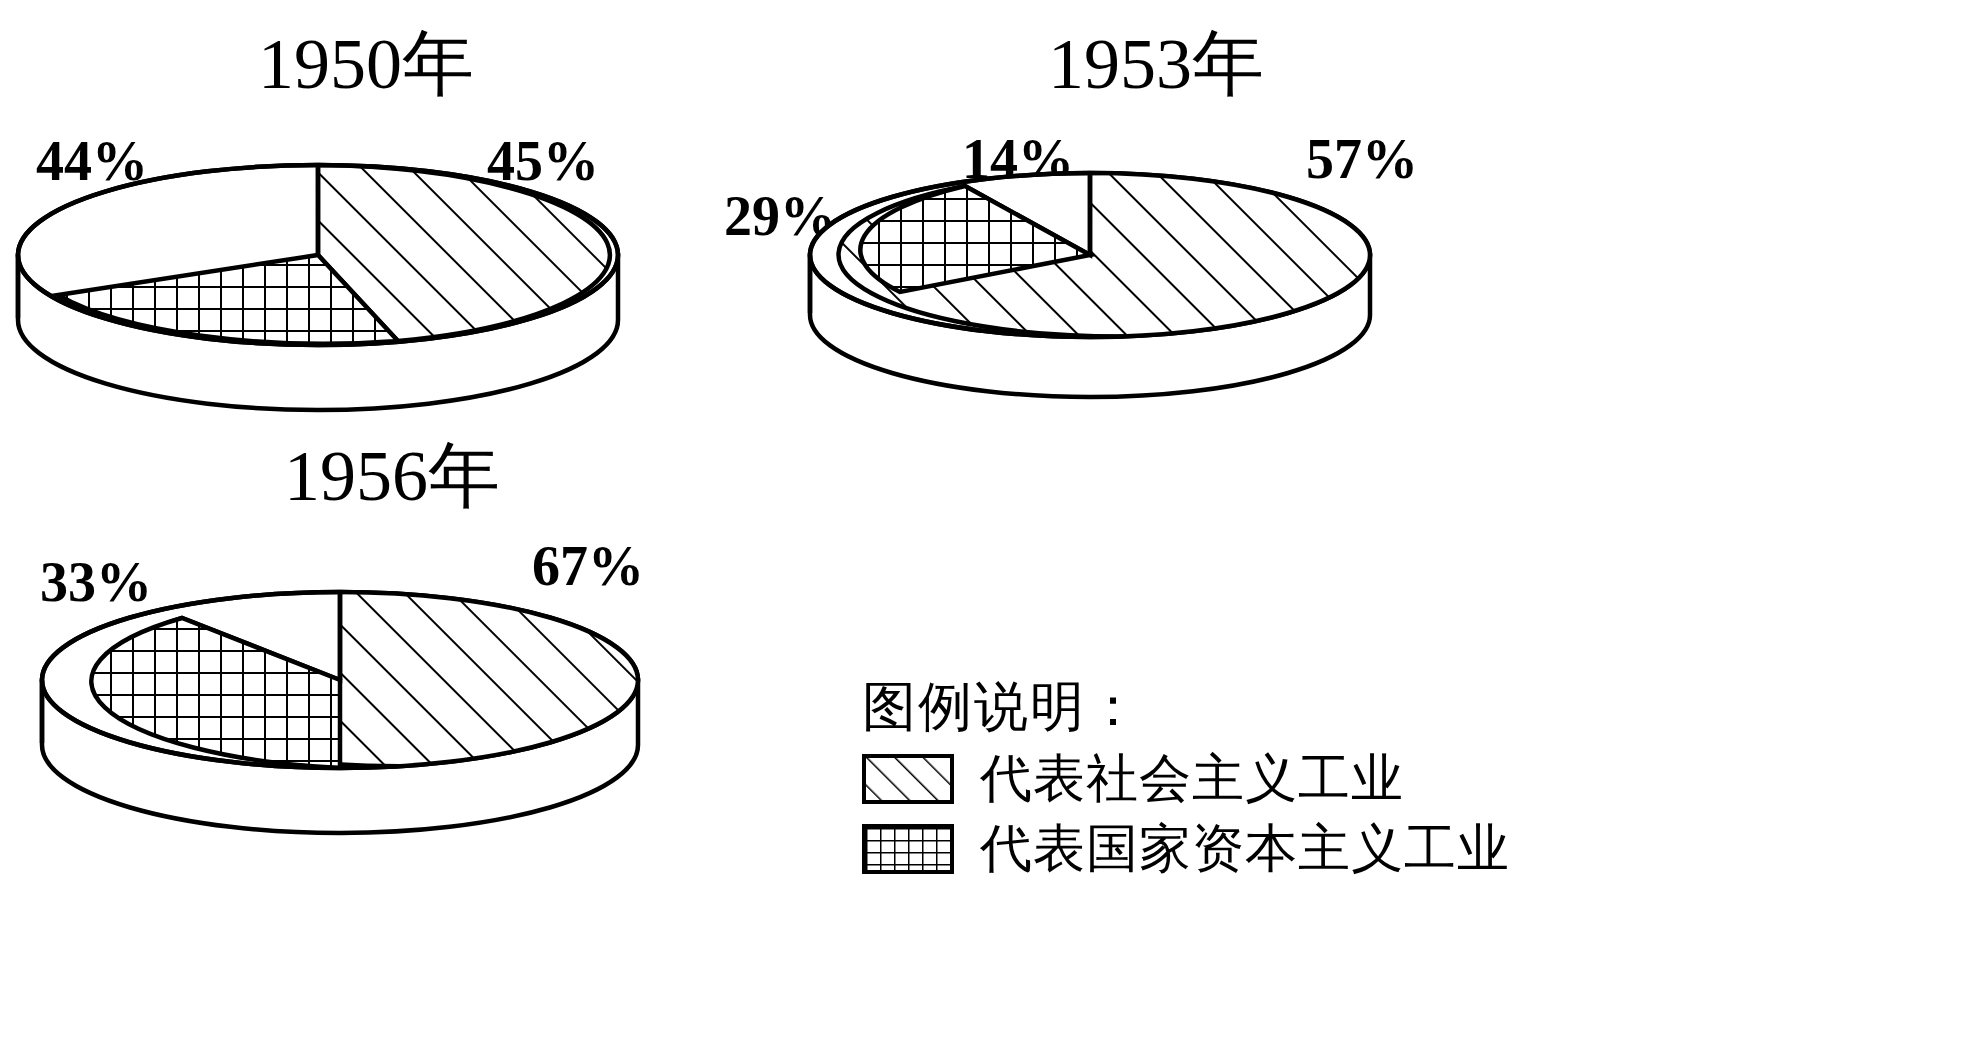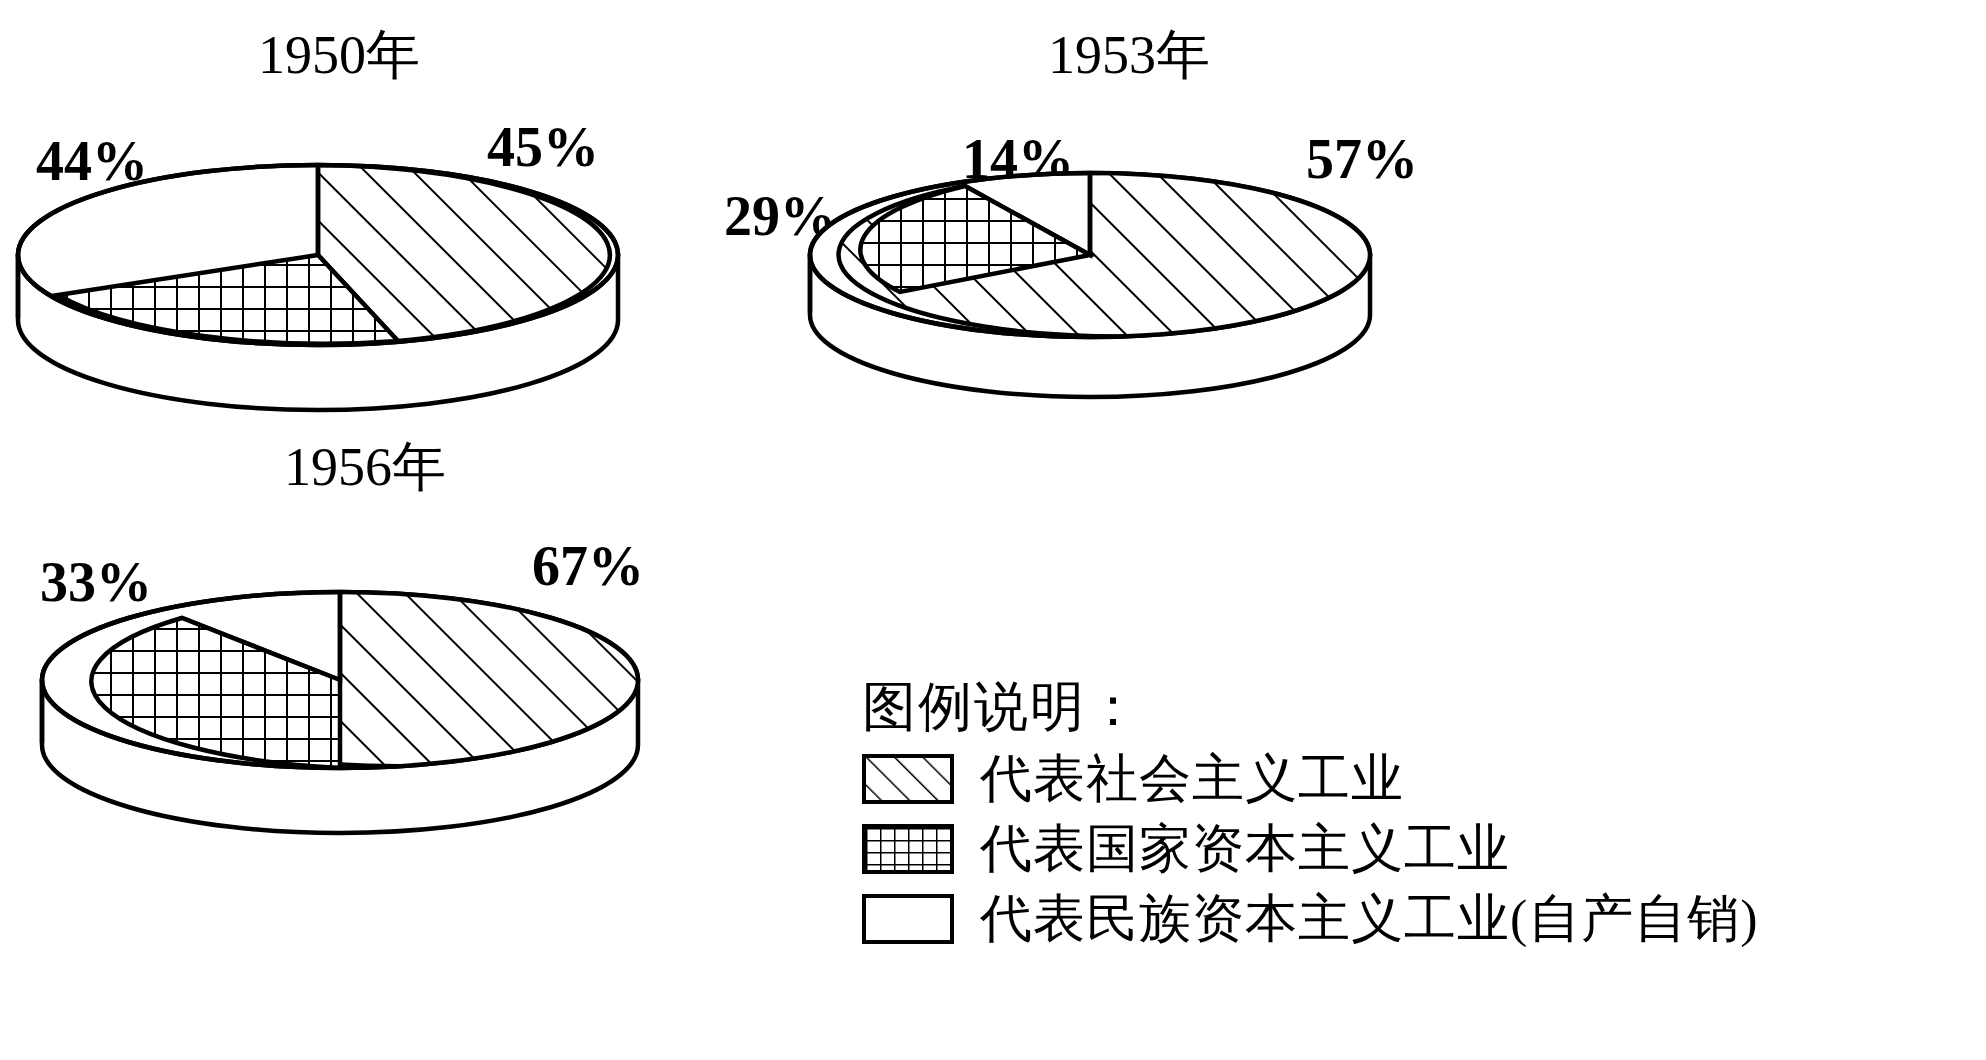--- a/index.html
+++ b/index.html
@@ -16,21 +16,21 @@
     overflow: hidden;
   }
   .stage {
     position: absolute;
     left: 0; top: 0;
     width: 1986px;
     height: 1060px;
   }
   .pie-title {
     position: absolute;
-    font-size: 54px;
+    font-size: 72px;
     font-weight: 400;
     letter-spacing: 0px;
     white-space: nowrap;
     line-height: 1;
   }
   .pct-label {
     position: absolute;
     font-size: 56px;
     font-weight: 700;
     white-space: nowrap;
@@ -73,21 +73,21 @@
   svg { display: block; overflow: visible; }
 </style>
 </head>
 <body>
 
 <div class="stage">
 
   <div class="pie-title" style="left:258px; top:28px;">1950年</div>
 
   <div class="pct-label" style="left:36px; top:133px;">44%</div>
-  <div class="pct-label" style="left:487px; top:119px;">45%</div>
+  <div class="pct-label" style="left:487px; top:133px;">45%</div>
   <div class="pct-label" style="left:228px; top:348px;">18%</div>
 
   <svg style="position:absolute; left:0px; top:0px;" width="700" height="430" viewBox="0 0 700 430">
     <defs>
       <pattern id="hatchA" patternUnits="userSpaceOnUse" width="34" height="34" patternTransform="rotate(-45)">
         <rect width="34" height="34" fill="#fff"></rect>
         <line x1="0" y1="0" x2="0" y2="34" stroke="#000" stroke-width="4"></line>
       </pattern>
       <pattern id="gridA" patternUnits="userSpaceOnUse" width="22" height="22">
         <rect width="22" height="22" fill="#fff"></rect>
@@ -213,19 +213,15 @@
               <line x1="0" y1="0" x2="14" y2="0" stroke="#000" stroke-width="3"></line>
               <line x1="0" y1="0" x2="0" y2="12" stroke="#000" stroke-width="3"></line>
             </pattern>
           </defs>
           <rect x="0" y="0" width="84" height="42" fill="url(#gridLegend)"></rect>
         </svg>
       </span>
       <span class="legend-text">代表国家资本主义工业</span>
     </div>
 
-    <div class="legend-row">
-      <span class="swatch"></span>
-      <span class="legend-text">代表民族资本主义工业(自产自销)</span>
-    </div>
   </div>
 
 </div>
 
 </body></html>

